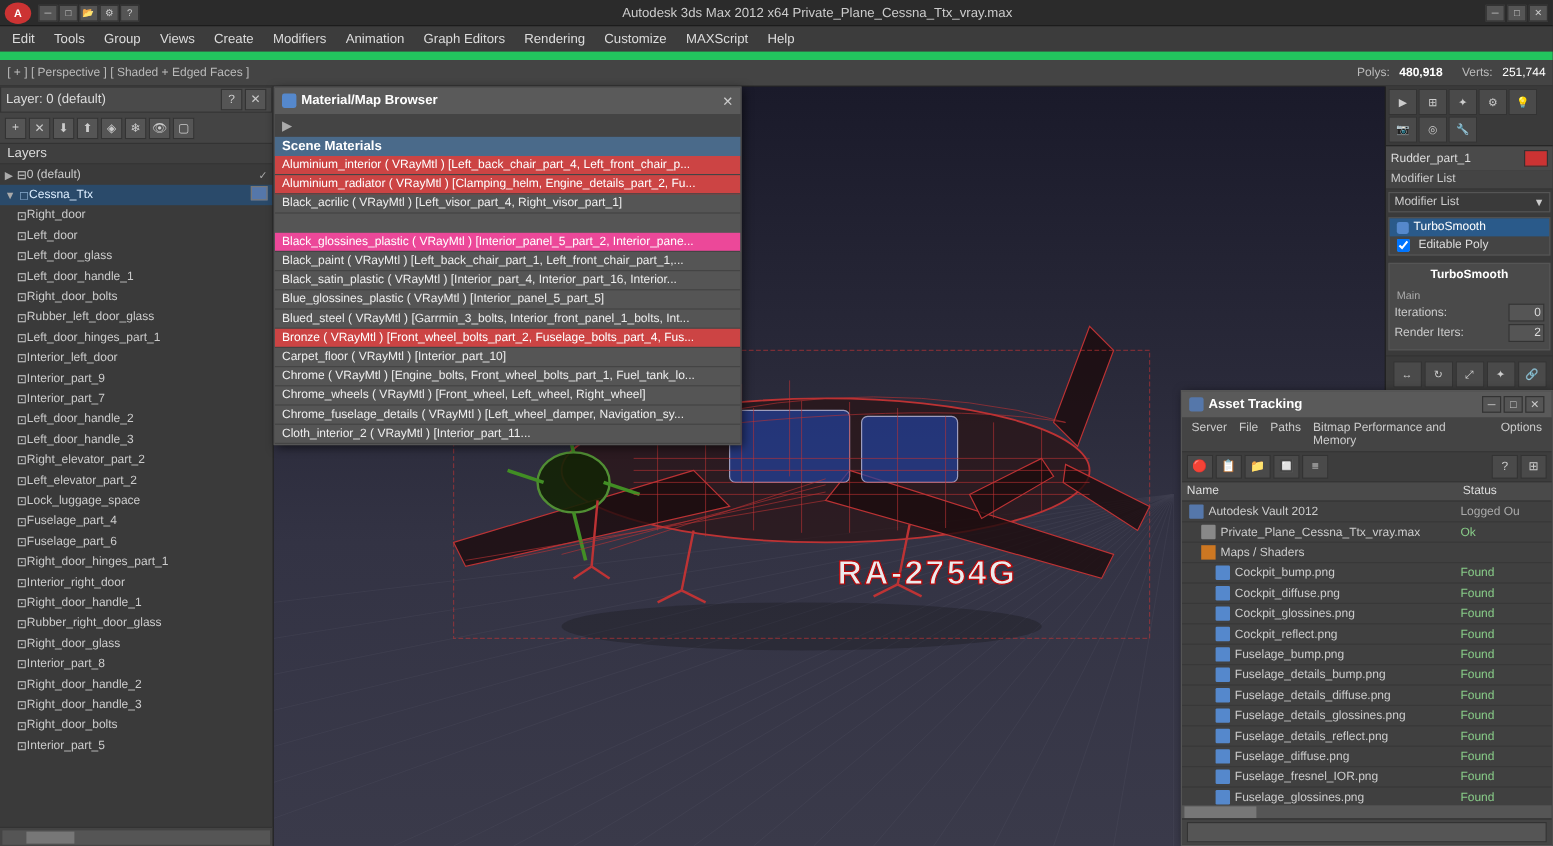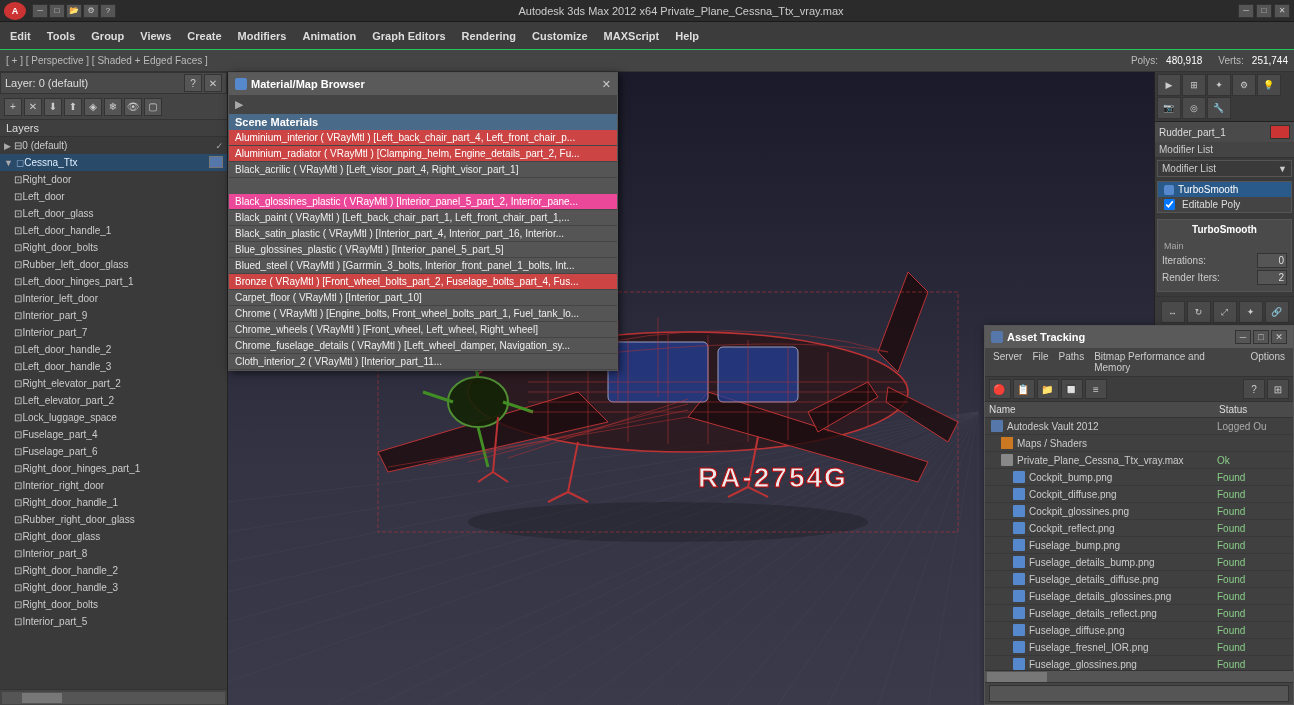--- a/index.html
+++ b/index.html
@@ -61,22 +61,21 @@
     }
 
     
     #toolbar {
       background: #3c3c3c;
       height: 28px;
       display: flex;
       align-items: center;
       padding: 0 4px;
       gap: 4px;
-      border-bottom: 1px solid #22c55e;
-      font-weight: bold;
+      border-bottom: 7px solid #22c55e;
     }
     .menu-item {
       padding: 2px 6px;
       font-size: 11px;
       color: #ddd;
       cursor: pointer;
     }
 
     
     #sub-toolbar {
@@ -556,21 +555,21 @@
   <div class="menu-item">Rendering</div>
   <div class="menu-item">Customize</div>
   <div class="menu-item">MAXScript</div>
   <div class="menu-item">Help</div>
 </div>
 
 <div id="sub-toolbar">
   <span>[ + ] [ Perspective ] [ Shaded + Edged Faces ]</span>
   <span style="flex:1"></span>
   <span>Polys:</span>
-  <span style="color:#fff; margin-right:8px;">480,918</span>
+  <span style="color:#fff; margin-right:8px;font-weight:bold;">480,918</span>
   <span>Verts:</span>
   <span style="color:#fff;">251,744</span>
 </div>
 
 <div id="main-layout">
 
   <div id="left-panel">
     <div id="layer-panel-header">
       <span id="layer-panel-title">Layer: 0 (default)</span>
       <div style="display:flex;gap:2px;">
@@ -977,30 +976,30 @@
   </div>
   <div id="at-list">
 
     <div class="at-item">
       <div class="at-item-icon" style="background:#5577aa;"></div>
       <span class="at-item-name">Autodesk Vault 2012</span>
       <span class="at-item-status" style="color:#aaa;">Logged Ou</span>
     </div>
 
     <div class="at-item sub-item">
+      <div class="at-item-icon" style="background:#888;"></div>
+      <span class="at-item-name">Private_Plane_Cessna_Ttx_vray.max</span>
+      <span class="at-item-status" style="color:#88cc88;">Ok</span>
+    </div>
+
+    <div class="at-item sub-item">
       <div class="at-item-icon" style="background:#cc7722;border-radius:0;"></div>
       <span class="at-item-name">Maps / Shaders</span>
       <span class="at-item-status"></span>
     </div>
-
-    <div class="at-item sub-item">
-      <div class="at-item-icon" style="background:#888;"></div>
-      <span class="at-item-name">Private_Plane_Cessna_Ttx_vray.max</span>
-      <span class="at-item-status" style="color:#88cc88;">Ok</span>
-    </div>
     <div class="at-item sub-item2">
       <div class="at-item-icon" style="background:#5588cc;"></div>
       <span class="at-item-name">Cockpit_bump.png</span>
       <span class="at-item-status" style="color:#88cc88;">Found</span>
     </div>
     <div class="at-item sub-item2">
       <div class="at-item-icon" style="background:#5588cc;"></div>
       <span class="at-item-name">Cockpit_diffuse.png</span>
       <span class="at-item-status" style="color:#88cc88;">Found</span>
     </div>

